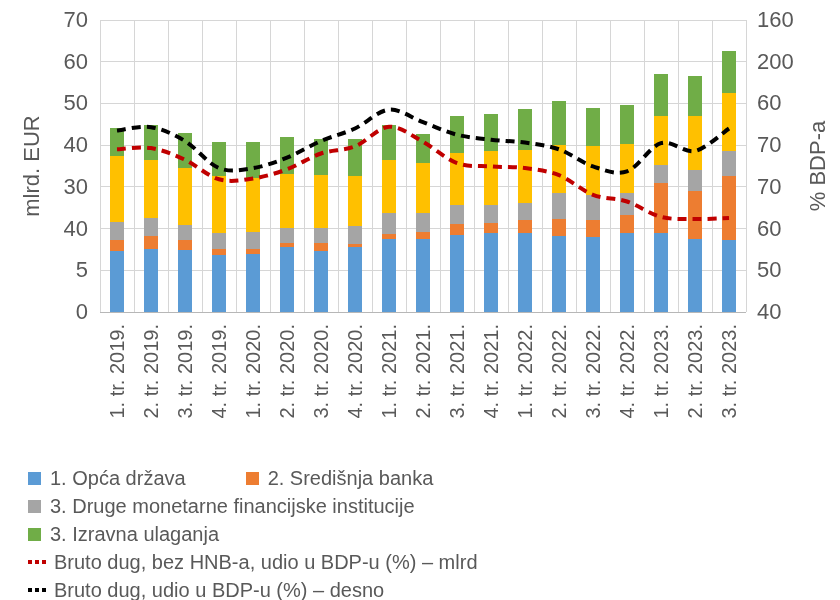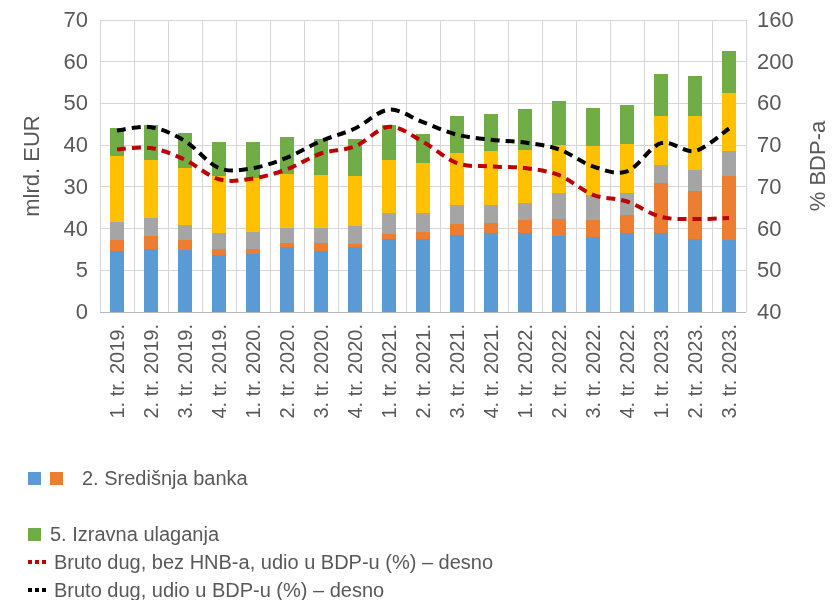--- a/index.html
+++ b/index.html
@@ -264,38 +264,43 @@
       <div class="xtick" style="left: 564px; top: 377px;">4. tr. 2022.</div>
       <div class="xtick" style="left: 598px; top: 377px;">1. tr. 2023.</div>
       <div class="xtick" style="left: 632px; top: 377px;">2. tr. 2023.</div>
       <div class="xtick" style="left: 666px; top: 377px;">3. tr. 2023.</div>
     </div>
 
   <div class="legend" id="legend">
       <div class="lrow">
         <div class="litem">
           <span class="sw" style="background: rgb(91, 155, 213);"></span>
-        </div>
-        <div class="litem" style=" gap: 10px;">
+          <span class="ltext">1. Opća država</span>
+        </div>
+        <div class="litem" style="margin-left: 60px;">
           <span class="sw" style="background: rgb(237, 125, 49);"></span>
           <span class="ltext">2. Središnja banka</span>
         </div>
       </div>
       <div class="lrow">
+        <div class="litem">
+          <span class="sw" style="background: rgb(165, 165, 165);"></span>
+          <span class="ltext">3. Druge monetarne financijske institucije</span>
+        </div>
       </div>
       <div class="lrow">
         <div class="litem">
           <span class="sw" style="background: rgb(112, 173, 71);"></span>
-          <span class="ltext">5. Izravna ulaganja</span>
+          <span class="ltext">3. Izravna ulaganja</span>
         </div>
       </div>
       <div class="lrow">
         <div class="litem">
           <span class="dashsw" style="background: repeating-linear-gradient(90deg, rgb(192, 0, 0) 0px, rgb(192, 0, 0) 4px, transparent 4px, transparent 7px);"></span>
-          <span class="ltext">Bruto dug, bez HNB-a, udio u BDP-u (%) – desno</span>
+          <span class="ltext">Bruto dug, bez HNB-a, udio u BDP-u (%) – mlrd</span>
         </div>
       </div>
       <div class="lrow">
         <div class="litem">
           <span class="dashsw" style="background: repeating-linear-gradient(90deg, rgb(0, 0, 0) 0px, rgb(0, 0, 0) 4px, transparent 4px, transparent 7px);"></span>
           <span class="ltext">Bruto dug, udio u BDP-u (%) – desno</span>
         </div>
       </div>
     </div>
 </div>

